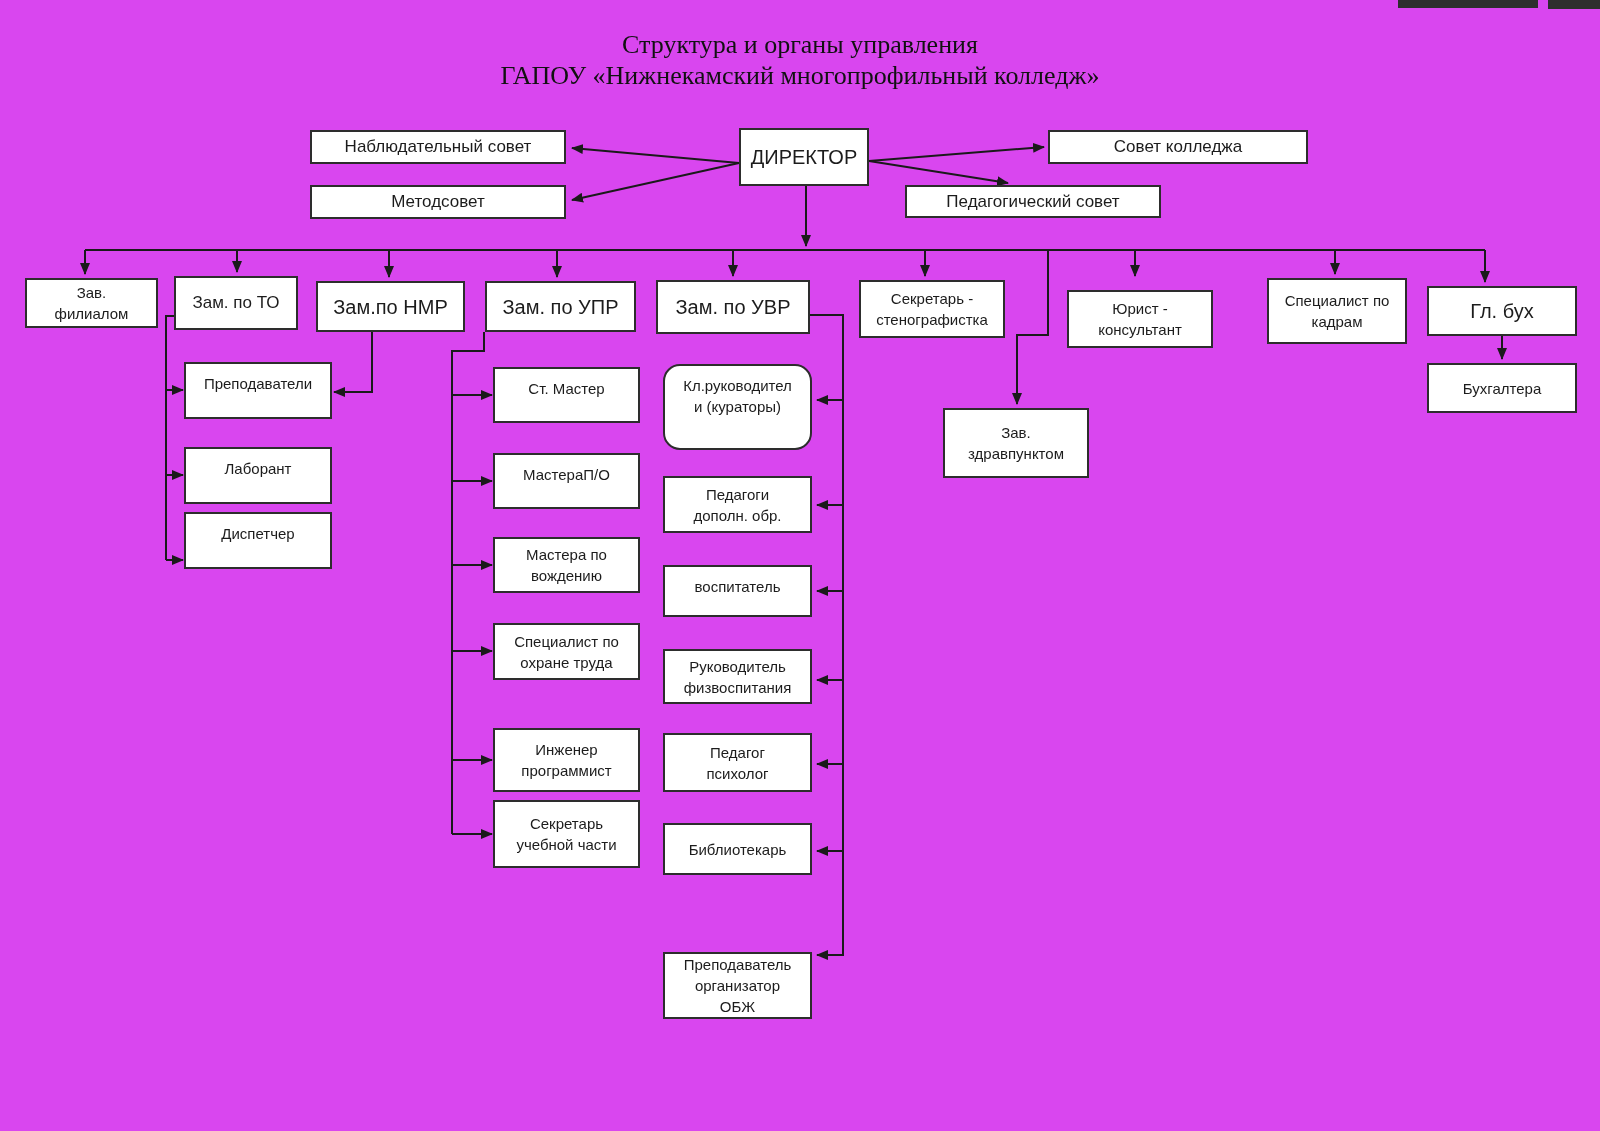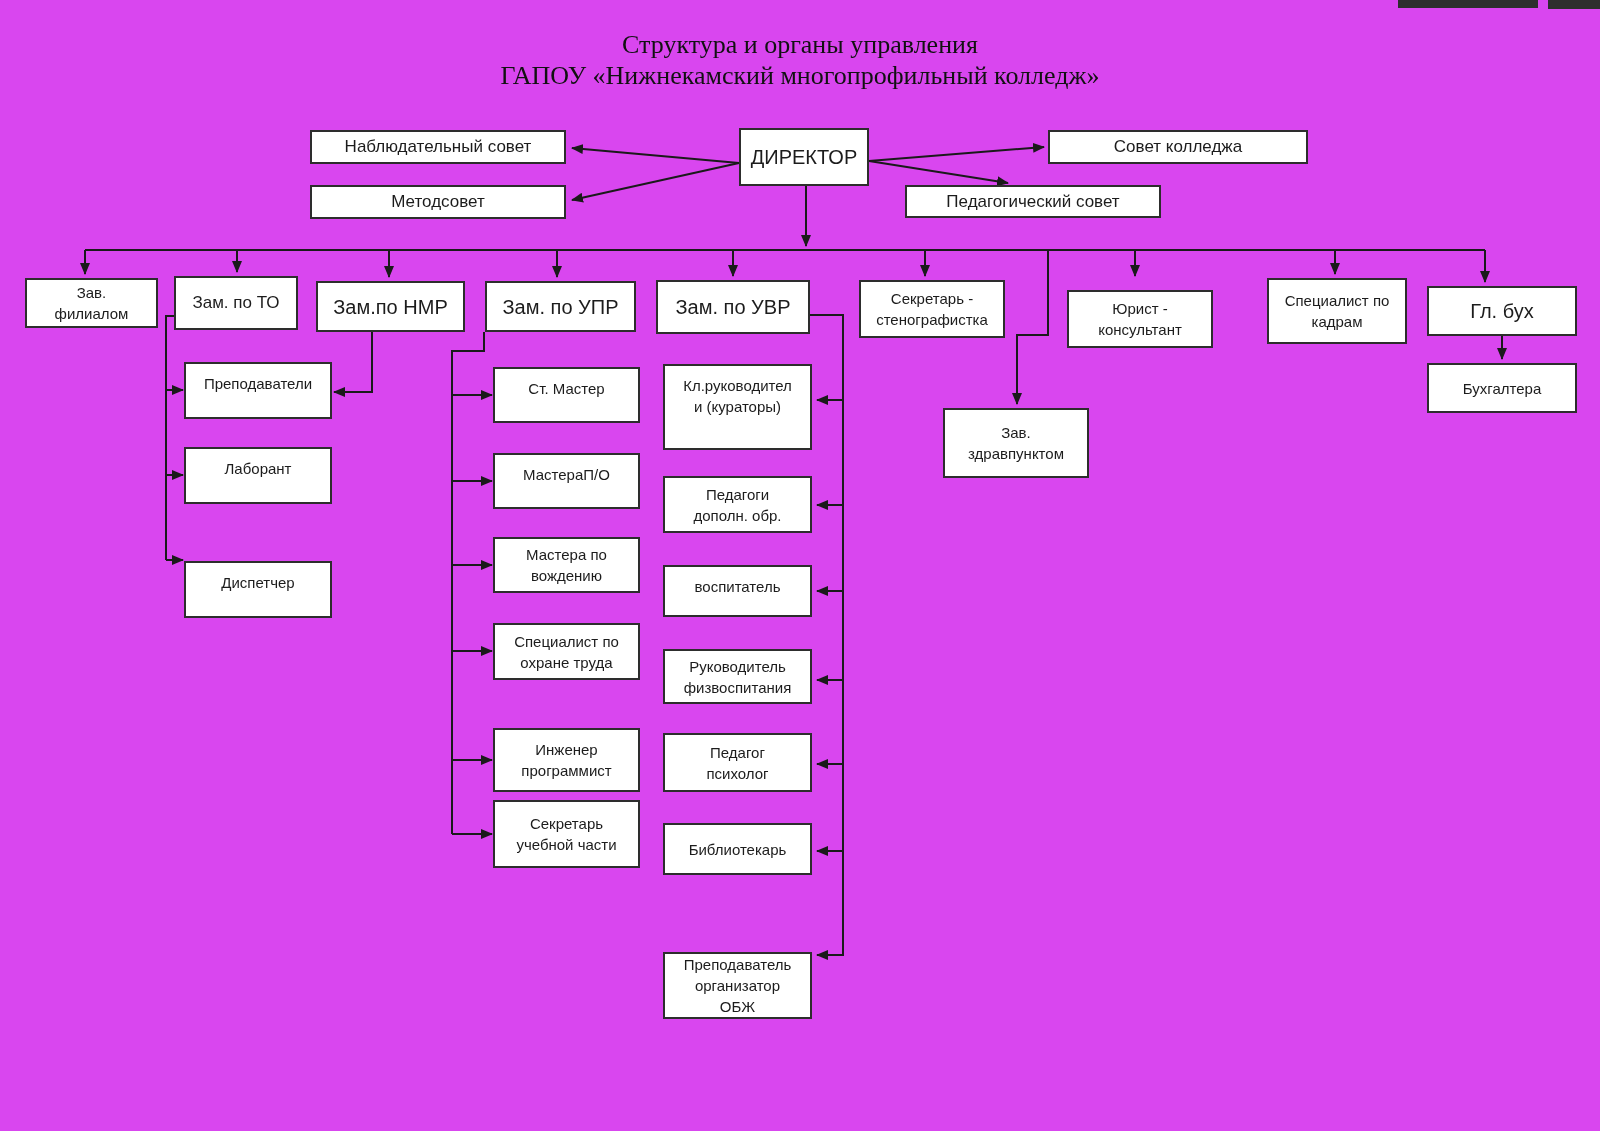--- a/index.html
+++ b/index.html
@@ -97,34 +97,34 @@
   <div class="node" style="left:859px;top:280px;width:146px;height:58px;">Секретарь -
 стенографистка</div>
   <div class="node" style="left:1067px;top:290px;width:146px;height:58px;">Юрист -
 консультант</div>
   <div class="node" style="left:1267px;top:278px;width:140px;height:66px;">Специалист по
 кадрам</div>
   <div class="node fs20" style="left:1427px;top:286px;width:150px;height:50px;">Гл. бух</div>
 
   <div class="node top-align" style="left:184px;top:362px;width:148px;height:57px;">Преподаватели</div>
   <div class="node top-align" style="left:184px;top:447px;width:148px;height:57px;">Лаборант</div>
-  <div class="node top-align" style="left:184px;top:561px;width:148px;height:57px;text-align:right;">Диспетчер</div>
+  <div class="node top-align" style="left:184px;top:512px;width:148px;height:57px;text-align:right;">Диспетчер</div>
 
   <div class="node top-align" style="left:493px;top:367px;width:147px;height:56px;">Ст. Мастер</div>
   <div class="node top-align" style="left:493px;top:453px;width:147px;height:56px;">МастераП/О</div>
   <div class="node" style="left:493px;top:537px;width:147px;height:56px;">Мастера по
 вождению</div>
   <div class="node" style="left:493px;top:623px;width:147px;height:57px;">Специалист по
 охране труда</div>
   <div class="node" style="left:493px;top:728px;width:147px;height:64px;">Инженер
 программист</div>
   <div class="node" style="left:493px;top:800px;width:147px;height:68px;">Секретарь
 учебной части</div>
 
-  <div class="node top-align" style="left:663px;top:364px;width:149px;height:86px;">Кл.руководител
+  <div class="node top-align" style="left:663px;top:364px;width:149px;height:86px;border-radius:17px;">Кл.руководител
 и (кураторы)</div>
   <div class="node" style="left:663px;top:476px;width:149px;height:57px;">Педагоги
 дополн. обр.</div>
   <div class="node top-align" style="left:663px;top:565px;width:149px;height:52px;">воспитатель</div>
   <div class="node" style="left:663px;top:649px;width:149px;height:55px;">Руководитель
 физвоспитания</div>
   <div class="node" style="left:663px;top:733px;width:149px;height:59px;">Педагог
 психолог</div>
   <div class="node" style="left:663px;top:823px;width:149px;height:52px;">Библиотекарь</div>
   <div class="node" style="left:663px;top:952px;width:149px;height:67px;">Преподаватель

